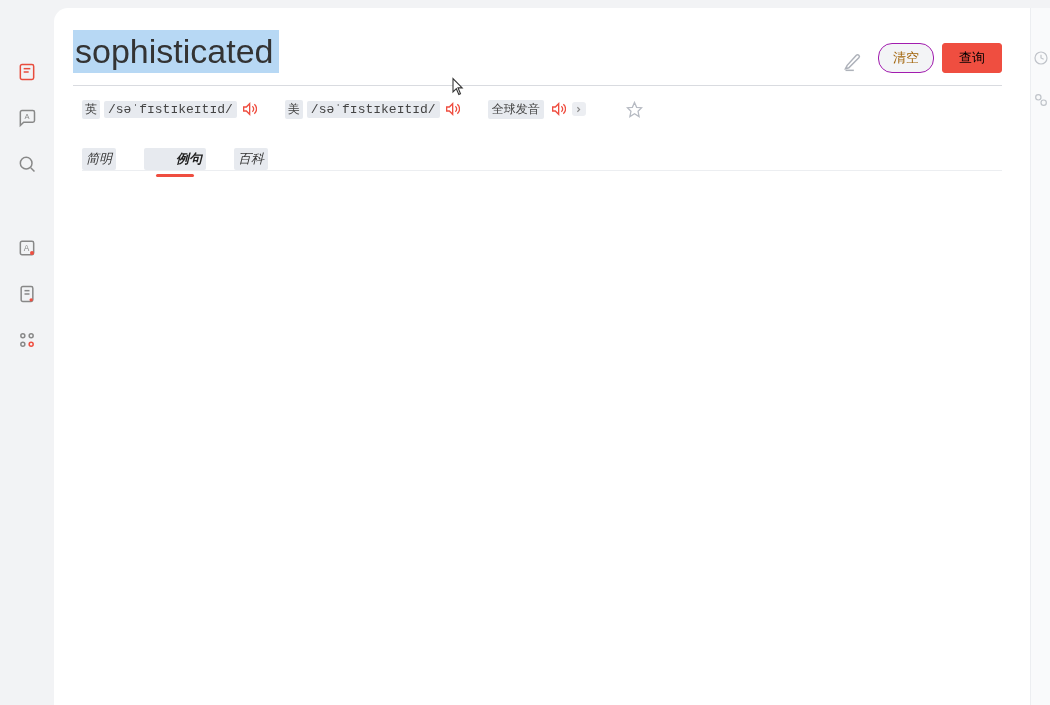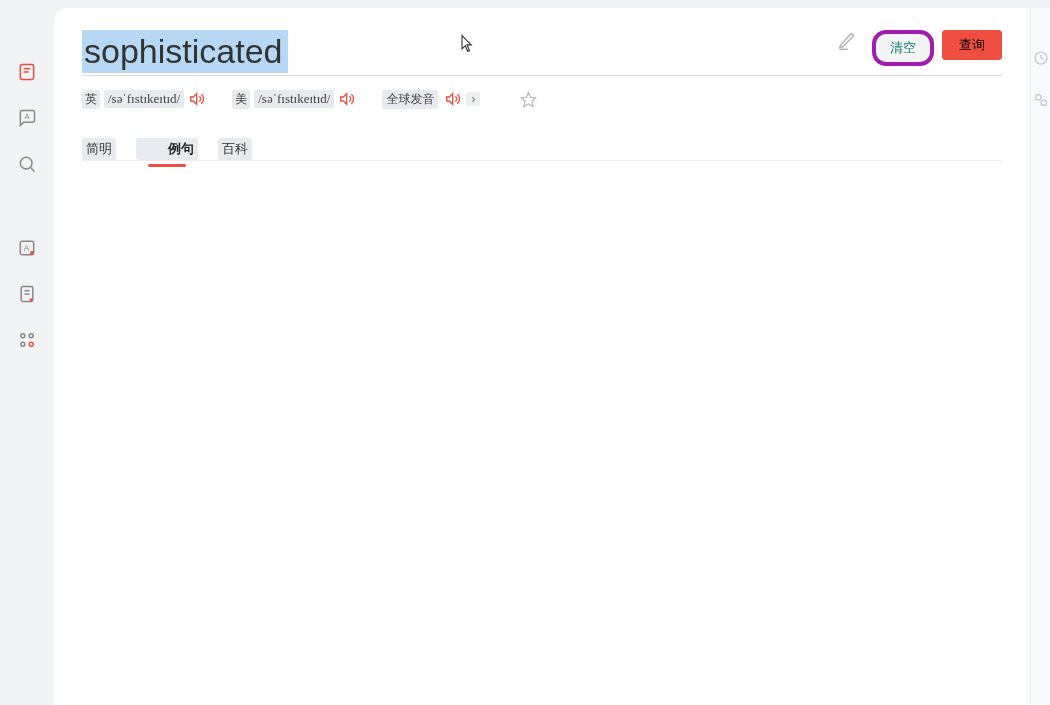--- a/index.html
+++ b/index.html
@@ -34,24 +34,24 @@
     margin-top: 8px;
     padding: 22px 0 0 0;
     display: flex;
     flex-direction: column;
     position: relative;
   }
   
   
   .search-row {
     display: flex;
-    align-items: flex-start;
-    margin: 0 28px 0 28px;
+    align-items: flex-end;
+    margin: 0 28px 0 19px;
     border-bottom: 1px solid #d9dbe0;
-    padding-bottom: 2px;
+    padding-bottom: 12px;
   }
   .search-word {
     font-size: 34px;
     font-weight: 400;
     color: #333;
     background: #b7d8f4; 
     padding: 0 6px 0 2px;
     line-height: 1.25;
   }
   .search-spacer { flex: 1; position: relative; }
@@ -66,22 +66,22 @@
   .pen-icon {
     width: 22px; height: 22px;
     color: #aeb2ba;
     margin-right: 14px;
     cursor: pointer;
     display: flex; align-items: center; justify-content: center;
   }
   
   .btn-clear {
     background: #f3f4f6;
-    border: 4px solid #a21caf;
-    color: #0f766e;
+    border: 1px solid #a21caf;
+    color: #a16207;
     font-size: 13px;
     padding: 5px 14px;
     border-radius: 14px;
     cursor: pointer;
     margin-right: 8px;
   }
   .btn-search {
     background: #ef4e40;
     border: 1px solid #ef4e40;
     color: #000000;
@@ -95,38 +95,39 @@
   .pron-row {
     display: flex;
     align-items: center;
     gap: 28px;
     margin: 14px 28px 0 28px;
     font-size: 13px;
     color: #444;
   }
   .pron-block { display: flex; align-items: center; gap: 4px; }
   .pron-lang { background: #e7eaef; padding: 1px 3px; border-radius: 2px; font-size: 12px; }
-  .pron-ipa { background: #e7eaef; padding: 1px 4px; border-radius: 2px; font-size: 13px; font-family: Liberation Serif, serif; }
+  .pron-ipa { background: #e7eaef; padding: 1px 4px; border-radius: 2px; font-size: 13px; font-family: Liberation Mono, monospace; }
   .speaker-icon { color: #ef4e40; cursor: pointer; display: inline-flex; }
   .global-block { display: flex; align-items: center; gap: 6px; text-align: right; }
   .global-label { background: #e7eaef; padding: 1px 4px; border-radius: 2px; font-size: 12px; }
   .chev-small {
     width: 14px; height: 14px; background:#eceef2; border-radius: 3px;
     display:flex; align-items:center; justify-content:center; color:#888; cursor:pointer;
   }
   .star-icon { color: #b7bbc3; cursor: pointer; display:inline-flex; margin-left: 12px; }
   
   
   .tabs-row {
     display: flex;
     align-items: flex-end;
-    gap: 20px;
+    gap: 28px;
     margin: 22px 28px 0 28px;
     border-bottom: 1px solid #eceef1;
     height: 30px;
+    font-style: italic;
   }
   .tab {
     font-size: 13px;
     color: #333;
     background: #e7eaef;
     padding: 2px 4px;
     border-radius: 2px;
     cursor: pointer;
     position: relative;
   }

